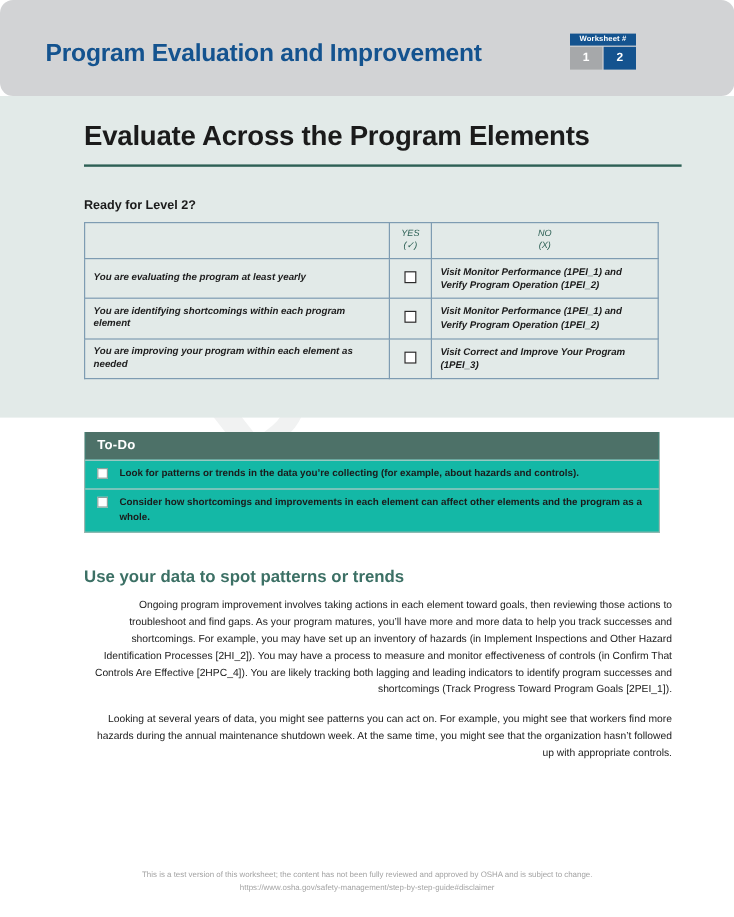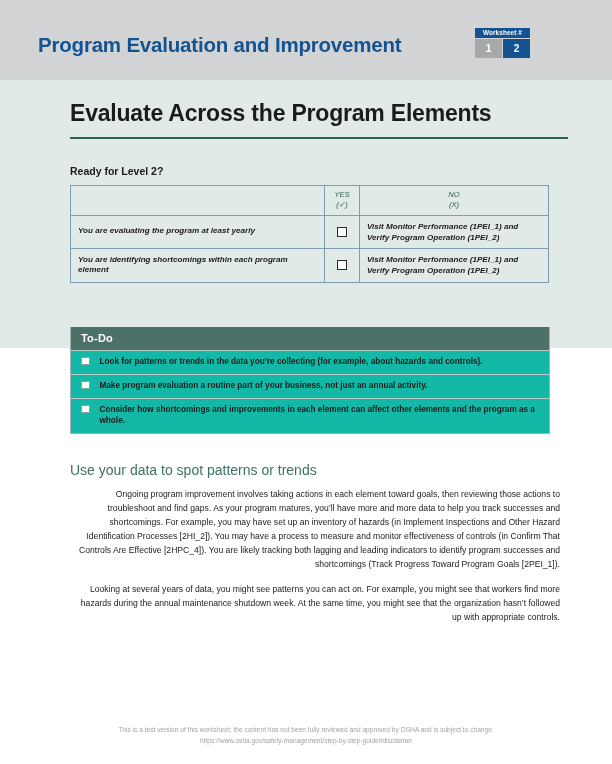--- a/index.html
+++ b/index.html
@@ -45,20 +45,21 @@
     transform-origin: left top;
     white-space: nowrap;
   }
 
   
   .header-band {
     position: relative;
     height: 80px;
     background: #d2d3d5;
     z-index: 10;
+    border-radius: 11px;
   }
   .header-title {
     position: absolute;
     left: 38px;
     top: 33px;
     font-size: 20.5px;
     font-weight: bold;
     color: #14538f;
     letter-spacing: -0.2px;
     white-space: nowrap;
@@ -229,21 +230,21 @@
   .todo-text {
     font-size: 8.2px;
     font-weight: bold;
     color: #1b1b1b;
     line-height: 1.45;
   }
 
   
   .body-heading {
     font-size: 14px;
-    font-weight: normal;
+    font-weight: bold;
     color: #3c7065;
     margin-top: 28px;
     margin-bottom: 10px;
   }
   .body-para {
     font-size: 8.6px;
     color: #1b1b1b;
     line-height: 1.62;
     margin: 0 0 11px 0;
     width: 490px;
@@ -321,35 +322,38 @@
           </td>
           <td class="no-cell">Visit Monitor Performance (1PEI_1) and Verify Program Operation (1PEI_2)</td>
         </tr>
         <tr>
           <td class="stmt">You are identifying shortcomings within each program element</td>
           <td class="yes-cell">
             <span class="cb-table"></span>
           </td>
           <td class="no-cell">Visit Monitor Performance (1PEI_1) and Verify Program Operation (1PEI_2)</td>
         </tr>
+        <tr>
+          <td class="stmt">You are improving your program within each element as needed</td>
+          <td class="yes-cell">
+            <span class="cb-table"></span>
+          </td>
+          <td class="no-cell">Visit Correct and Improve Your Program (1PEI_3)</td>
+        </tr>
       </tbody>
     </table>
 
     <div class="todo-wrap">
       <div class="todo-header">To-Do</div>
       <div class="todo-row">
         <span class="cb-todo"></span>
         <span class="todo-text">Look for patterns or trends in the data you’re collecting (for example, about hazards and controls).</span>
       </div>
       <div class="todo-row">
         <span class="cb-todo"></span>
-        <span class="todo-text">Make program evaluation a routine part of your business, not just an annual activity.</span>
-      </div>
-      <div class="todo-row">
-        <span class="cb-todo"></span>
         <span class="todo-text">Consider how shortcomings and improvements in each element can affect other elements and the program as a whole.</span>
       </div>
     </div>
 
     <div class="body-heading">Use your data to spot patterns or trends</div>
     <p class="body-para">Ongoing program improvement involves taking actions in each element toward goals, then reviewing those actions to troubleshoot and find gaps. As your program matures, you’ll have more and more data to help you track successes and shortcomings. For example, you may have set up an inventory of hazards (in Implement Inspections and Other Hazard Identification Processes [2HI_2]). You may have a process to measure and monitor effectiveness of controls (in Confirm That Controls Are Effective [2HPC_4]). You are likely tracking both lagging and leading indicators to identify program successes and shortcomings (Track Progress Toward Program Goals [2PEI_1]).</p>
     <p class="body-para">Looking at several years of data, you might see patterns you can act on. For example, you might see that workers find more hazards during the annual maintenance shutdown week. At the same time, you might see that the organization hasn’t followed up with appropriate controls.</p>
 
   </div>
 

